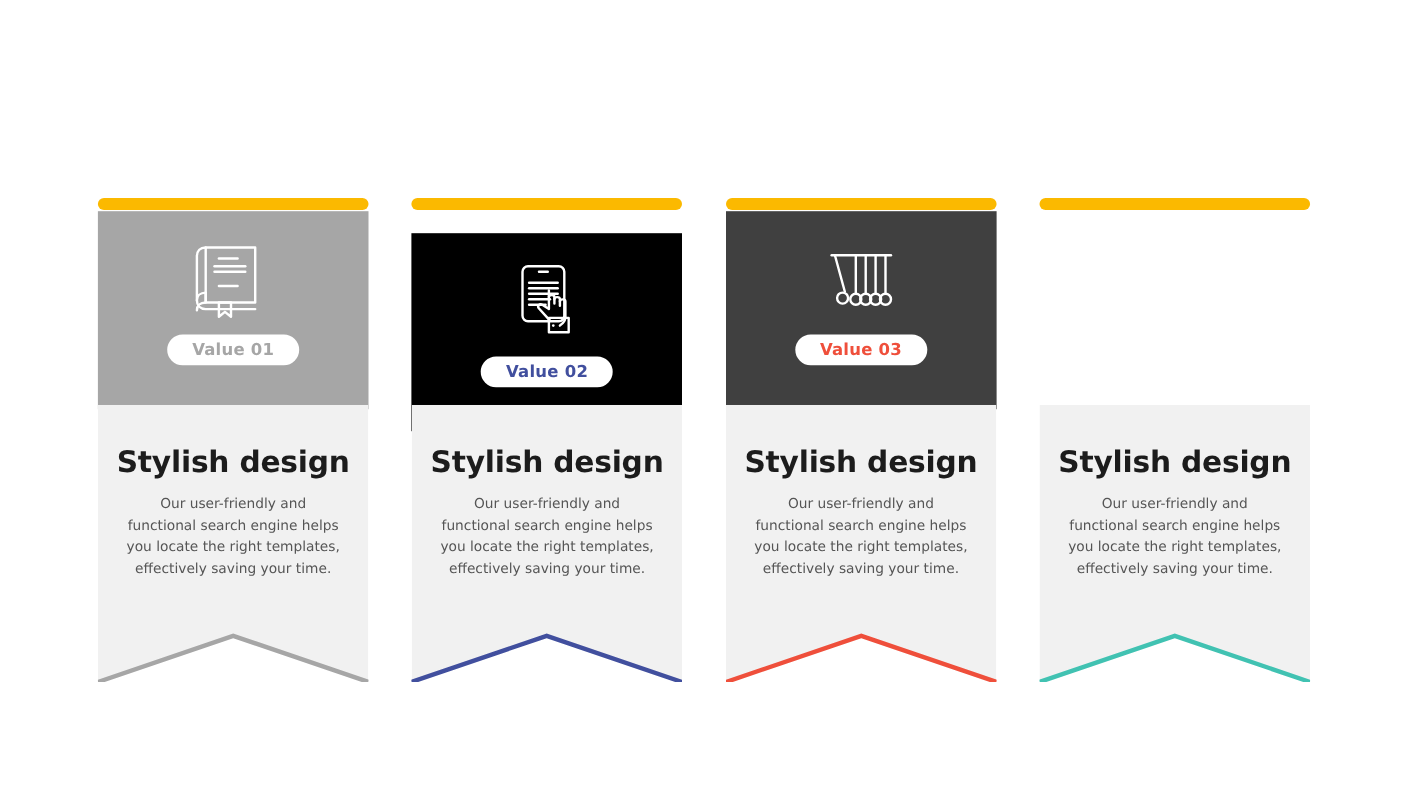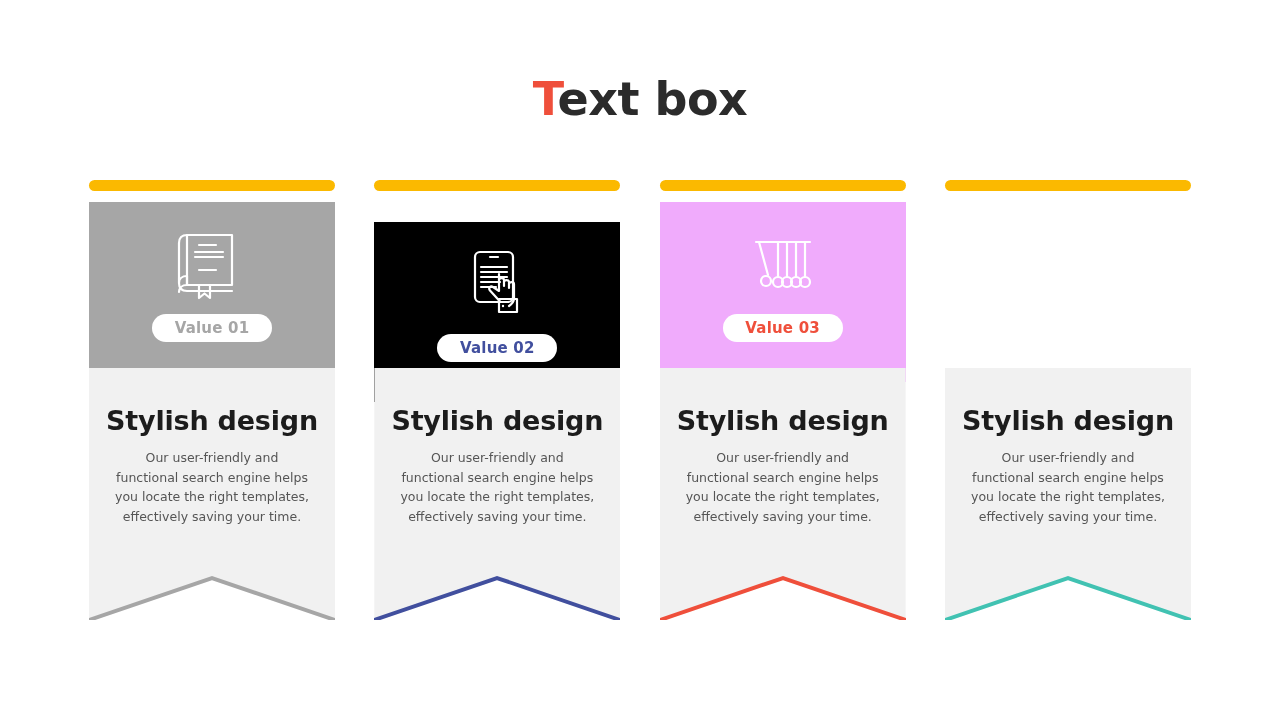--- a/index.html
+++ b/index.html
@@ -63,21 +63,21 @@
     left: 0;
     width: 246px;
     height: 11px;
     border-radius: 6px;
     background: #fbb900;
   }
 
   
   .card-head {
     position: absolute;
-    top: 22px;
+    top: 12px;
     left: 0;
     width: 246px;
     height: 180px;
     display: flex;
     flex-direction: column;
     align-items: center;
     justify-content: flex-start;
   }
 
   .card-icon {
@@ -168,23 +168,20 @@
     color: #555555;
     line-height: 19.5px;
     padding: 0 18px;
   }
 </style>
 </head>
 <body style="background: rgb(255, 255, 255);">
 
 <div class="slide">
 
-  <div class="slide-title">
-    <span class="accent" style="color: rgb(239, 79, 59);">T</span><span>ext box</span>
-  </div>
 
   <div class="cards">
 
     <div class="card">
       <div class="card-topbar" style="background: rgb(251, 185, 0);"></div>
       <div class="card-head" style="background: rgb(166, 166, 166);">
         <span class="card-icon">
           <svg viewBox="0 0 82 82" fill="none" stroke="#ffffff" stroke-width="2.2" stroke-linecap="round" stroke-linejoin="round">
             <path d="M16 13 h45 v50 h-45 z"></path>
             <path d="M16 13 c-5 0 -8 3 -8 8 v40 c0 -4 3 -7 8 -7"></path>
@@ -244,21 +241,21 @@
         </div>
         <div class="card-text">
           <div class="card-heading">Stylish design</div>
           <div class="card-desc">Our user-friendly and functional search engine helps you locate the right templates, effectively saving your time.</div>
         </div>
       </div>
     </div>
 
     <div class="card">
       <div class="card-topbar" style="background: rgb(251, 185, 0);"></div>
-      <div class="card-head" style="background: #f0abfc;">
+      <div class="card-head" style="background: #404040;">
         <span class="card-icon">
           <svg viewBox="0 0 82 82" fill="none" stroke="#ffffff" stroke-width="2.2" stroke-linecap="round" stroke-linejoin="round">
             <line x1="14" y1="20" x2="68" y2="20"></line>
             <line x1="17" y1="20" x2="26" y2="53"></line>
             <line x1="36" y1="20" x2="36" y2="55"></line>
             <line x1="45" y1="20" x2="45" y2="55"></line>
             <line x1="54" y1="20" x2="54" y2="55"></line>
             <line x1="63" y1="20" x2="63" y2="55"></line>
             <circle cx="24" cy="59" r="5"></circle>
             <circle cx="36" cy="60" r="5"></circle>

